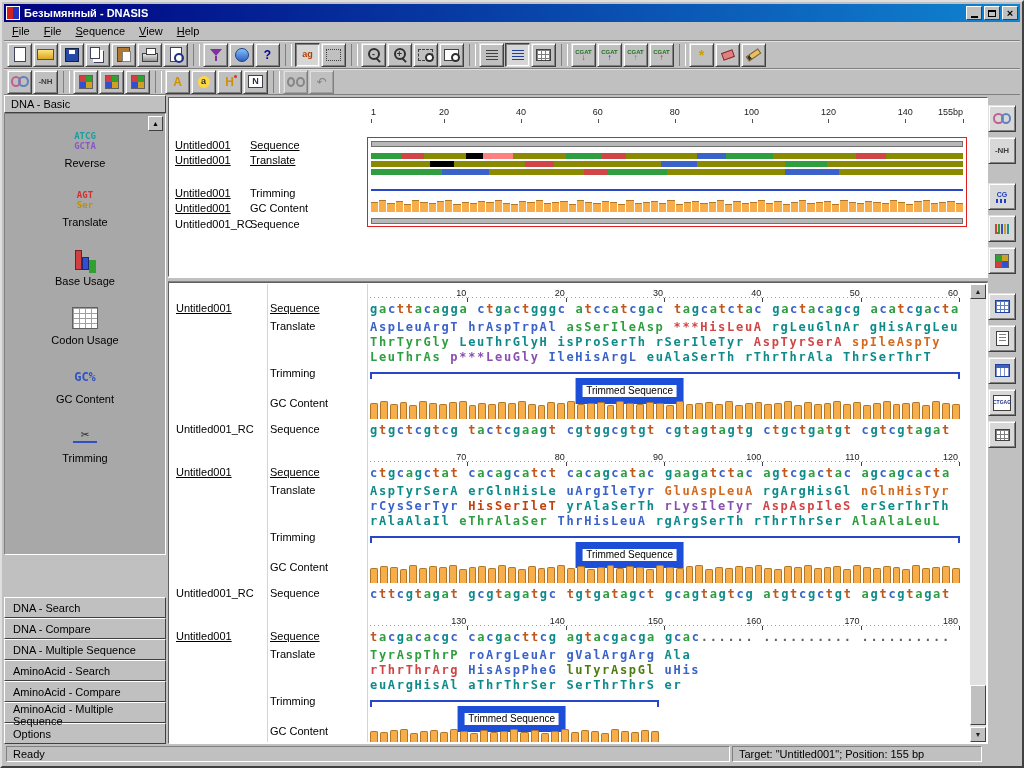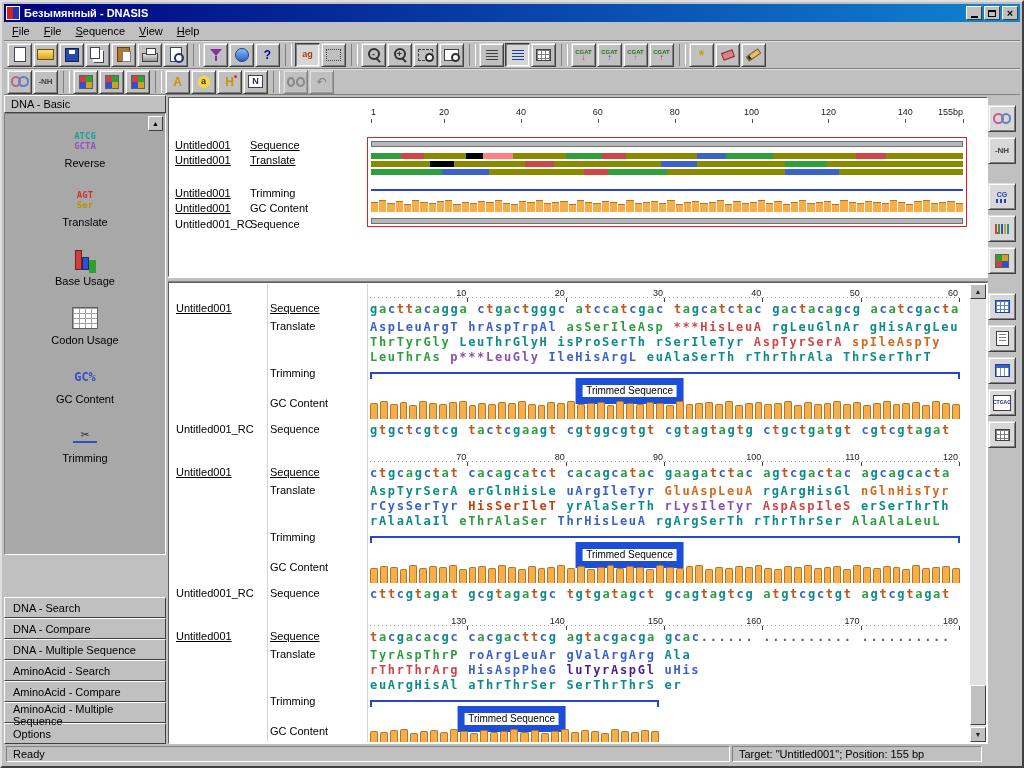--- a/index.html
+++ b/index.html
@@ -731,21 +731,21 @@
             <div class="det-cell">
               <div class="seqline"><span style="color: rgb(194, 87, 30);">t</span><span style="color: rgb(46, 158, 63);">a</span><span style="color: rgb(58, 98, 200);">c</span><span style="color: rgb(13, 138, 138);">g</span><span style="color: rgb(46, 158, 63);">a</span><span style="color: rgb(58, 98, 200);">c</span><span style="color: rgb(46, 158, 63);">a</span><span style="color: rgb(58, 98, 200);">c</span><span style="color: rgb(13, 138, 138);">g</span><span style="color: rgb(58, 98, 200);">c</span> <span style="color: rgb(58, 98, 200);">c</span><span style="color: rgb(46, 158, 63);">a</span><span style="color: rgb(58, 98, 200);">c</span><span style="color: rgb(13, 138, 138);">g</span><span style="color: rgb(46, 158, 63);">a</span><span style="color: rgb(58, 98, 200);">c</span><span style="color: rgb(194, 87, 30);">t</span><span style="color: rgb(194, 87, 30);">t</span><span style="color: rgb(58, 98, 200);">c</span><span style="color: rgb(13, 138, 138);">g</span> <span style="color: rgb(46, 158, 63);">a</span><span style="color: rgb(13, 138, 138);">g</span><span style="color: rgb(194, 87, 30);">t</span><span style="color: rgb(46, 158, 63);">a</span><span style="color: rgb(58, 98, 200);">c</span><span style="color: rgb(13, 138, 138);">g</span><span style="color: rgb(46, 158, 63);">a</span><span style="color: rgb(58, 98, 200);">c</span><span style="color: rgb(13, 138, 138);">g</span><span style="color: rgb(46, 158, 63);">a</span> <span style="color: rgb(13, 138, 138);">g</span><span style="color: rgb(58, 98, 200);">c</span><span style="color: rgb(46, 158, 63);">a</span><span style="color: rgb(58, 98, 200);">c</span><span style="color: rgb(96, 96, 96);">.</span><span style="color: rgb(96, 96, 96);">.</span><span style="color: rgb(96, 96, 96);">.</span><span style="color: rgb(96, 96, 96);">.</span><span style="color: rgb(96, 96, 96);">.</span><span style="color: rgb(96, 96, 96);">.</span> <span style="color: rgb(96, 96, 96);">.</span><span style="color: rgb(96, 96, 96);">.</span><span style="color: rgb(96, 96, 96);">.</span><span style="color: rgb(96, 96, 96);">.</span><span style="color: rgb(96, 96, 96);">.</span><span style="color: rgb(96, 96, 96);">.</span><span style="color: rgb(96, 96, 96);">.</span><span style="color: rgb(96, 96, 96);">.</span><span style="color: rgb(96, 96, 96);">.</span><span style="color: rgb(96, 96, 96);">.</span> <span style="color: rgb(96, 96, 96);">.</span><span style="color: rgb(96, 96, 96);">.</span><span style="color: rgb(96, 96, 96);">.</span><span style="color: rgb(96, 96, 96);">.</span><span style="color: rgb(96, 96, 96);">.</span><span style="color: rgb(96, 96, 96);">.</span><span style="color: rgb(96, 96, 96);">.</span><span style="color: rgb(96, 96, 96);">.</span><span style="color: rgb(96, 96, 96);">.</span><span style="color: rgb(96, 96, 96);">.</span></div>
             </div>
           </div>
           <div class="det-row row-translate">
             <span class="det-name"></span>
             <span class="det-type">Translate</span>
             <div class="det-cell">
               <div class="tr-lines">
                 <div class="tr-line"><span style="color: rgb(46, 158, 63);">TyrAspThrP</span> <span style="color: rgb(58, 98, 200);">roArgLeuAr</span> <span style="color: rgb(58, 98, 200);">gValArgArg</span> <span style="color: rgb(13, 138, 138);">Ala</span></div>
-                <div class="tr-line"><span style="color: rgb(208, 69, 69);">rThrThrArg</span> <span style="color: rgb(58, 98, 200);">HisAspPheG</span> <span style="color: #4c1d95;">luTyrAspGl</span> <span style="color: rgb(58, 98, 200);">uHis</span></div>
+                <div class="tr-line"><span style="color: rgb(208, 69, 69);">rThrThrArg</span> <span style="color: rgb(58, 98, 200);">HisAspPheG</span> <span style="color: #4d7c0f;">luTyrAspGl</span> <span style="color: rgb(58, 98, 200);">uHis</span></div>
                 <div class="tr-line"><span style="color: rgb(13, 138, 138);">euArgHisAl</span> <span style="color: rgb(13, 138, 138);">aThrThrSer</span> <span style="color: rgb(13, 138, 138);">SerThrThrS</span> <span style="color: rgb(13, 138, 138);">er</span></div>
               </div>
             </div>
           </div>
           <div class="det-row row-trim">
             <span class="det-name"></span>
             <span class="det-type">Trimming</span>
             <div class="det-cell">
               <div class="trim-wrap">
                 <div class="trim-line" style="width: 49%;"></div>

